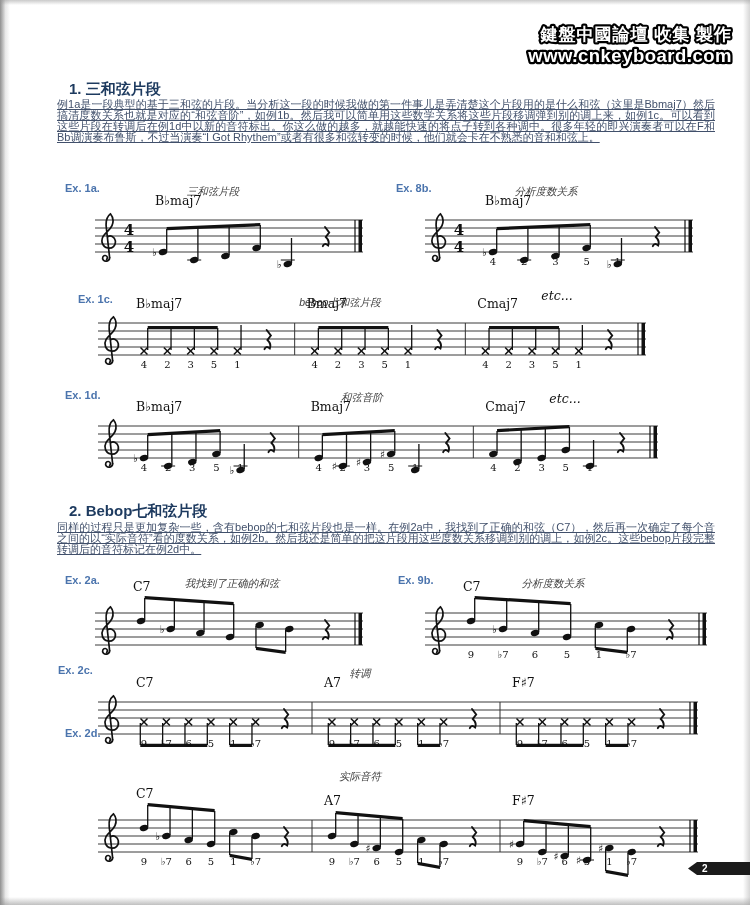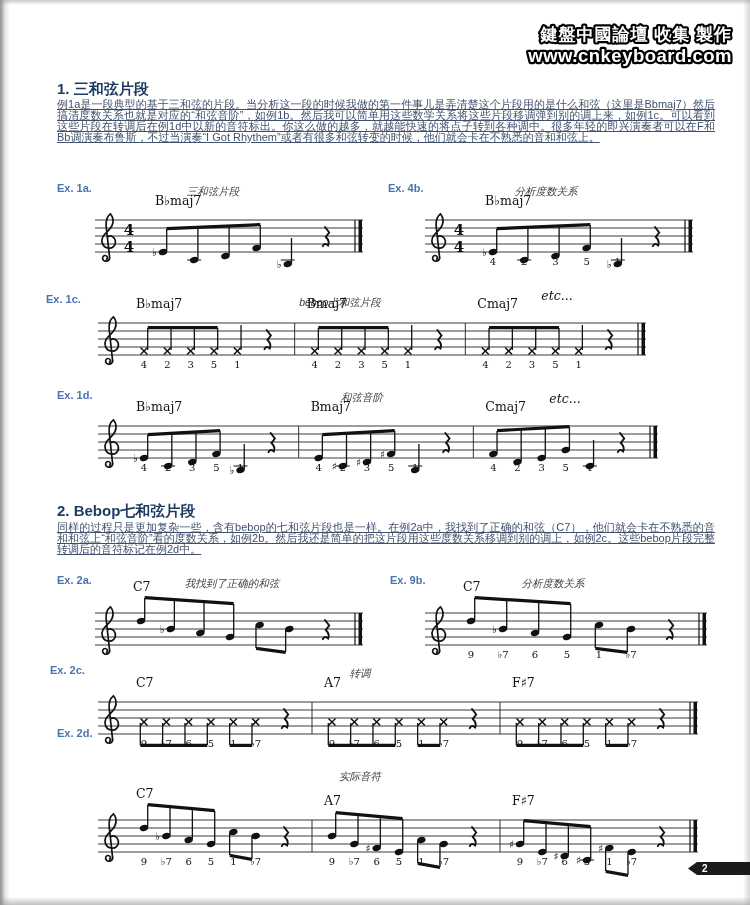--- a/index.html
+++ b/index.html
@@ -7,24 +7,24 @@
        font-family:"Liberation Sans",sans-serif;}
   .edge{position:absolute;pointer-events:none;}
   #edge-left{left:0;top:0;width:10px;height:905px;
     background:linear-gradient(to right,rgba(115,115,115,.8),rgba(180,180,180,.3) 55%,rgba(255,255,255,0));}
   #edge-top{left:0;top:0;width:750px;height:5px;
     background:linear-gradient(to bottom,rgba(150,150,150,.5),rgba(255,255,255,0));}
   #edge-bottom{left:0;bottom:0;width:750px;height:8px;
     background:linear-gradient(to top,rgba(140,140,140,.55),rgba(255,255,255,0));}
   #edge-right{right:0;top:0;width:7px;height:905px;
     background:linear-gradient(to left,rgba(165,165,165,.45),rgba(255,255,255,0));}
-  .sec-title{position:absolute;font-size:15px;font-weight:bold;color:#1d3a5f;}
+  .sec-title{position:absolute;font-size:15px;font-weight:bold;color:#1d3a5f;margin-left:12px;}
   .para{position:absolute;width:658px;font-size:11px;line-height:11px;color:#41506b;
         text-align:justify;text-decoration:underline;}
-  .ex-label{position:absolute;font-size:11px;font-weight:bold;color:#4b74ad;}
+  .ex-label{position:absolute;font-size:11px;font-weight:bold;color:#4b74ad;margin-left:8px;}
   .caption{position:absolute;transform:translateX(-50%);font-size:10.5px;color:#3e3e3e;white-space:nowrap;font-style:italic;}
   #page-badge{position:absolute;left:688px;top:862px;width:62px;height:13px;background:#1b1b1b;
     clip-path:polygon(0 50%,9px 0,100% 0,100% 100%,9px 100%);display:flex;align-items:center;}
   #page-badge span{color:#fff;font-size:10px;font-weight:bold;padding-left:14px;line-height:13px;}
   svg text{user-select:none;}
 </style>
 </head>
 <body>
 
 <div class="edge" id="edge-left"></div>
@@ -34,25 +34,25 @@
 
 <svg width="370" height="64" style="position:absolute;left:372px;top:10px;overflow:visible">
   <text x="360" y="30" text-anchor="end" font-size="17" font-weight="bold" font-family="Liberation Sans, sans-serif" fill="#fff" stroke="#000" stroke-width="4.4" stroke-linejoin="round" paint-order="stroke" letter-spacing="1">鍵盤中國論壇 收集 製作</text>
   <text x="360" y="52" text-anchor="end" font-size="18.5" font-weight="bold" font-family="Liberation Sans, sans-serif" fill="#fff" stroke="#000" stroke-width="4.6" stroke-linejoin="round" paint-order="stroke" letter-spacing=".5">www.cnkeyboard.com</text>
 </svg>
 
 <div class="sec-title" style="left:57px;top:80px">1. 三和弦片段</div>
 <div class="para" style="left:57px;top:99px">例1a是一段典型的基于三和弦的片段。当分析这一段的时候我做的第一件事儿是弄清楚这个片段用的是什么和弦（这里是Bbmaj7）然后搞清度数关系也就是对应的“和弦音阶”，如例1b。然后我可以简单用这些数学关系将这些片段移调弹到别的调上来，如例1c。可以看到这些片段在转调后在例1d中以新的音符标出。你这么做的越多，就越能快速的将点子转到各种调中。很多年轻的即兴演奏者可以在F和Bb调演奏布鲁斯，不过当演奏“I Got Rhythem”或者有很多和弦转变的时候，他们就会卡在不熟悉的音和和弦上。</div>
 
 <div class="sec-title" style="left:57px;top:502px">2. Bebop七和弦片段</div>
-<div class="para" style="left:57px;top:522px">同样的过程只是更加复杂一些，含有bebop的七和弦片段也是一样。在例2a中，我找到了正确的和弦（C7），他们就会卡在不熟悉的音和和弦上“和弦音阶”看的度数关系，如例2b。然后我还是简单的把这片段用这些度数关系移调到别的调上，如例2c。这些bebop片段完整转调后的音符标记在例2d中。</div>
+<div class="para" style="left:57px;top:522px">同样的过程只是更加复杂一些，含有bebop的七和弦片段也是一样。在例2a中，我找到了正确的和弦（C7），然后再一次确定了每个音之间的以“实际音符”看的度数关系，如例2b。然后我还是简单的把这片段用这些度数关系移调到别的调上，如例2c。这些bebop片段完整转调后的音符标记在例2d中。</div>
 
 <div class="ex-label" style="left:57px;top:182px">Ex. 1a.</div>
-<div class="ex-label" style="left:388px;top:182px">Ex. 4b.</div>
-<div class="ex-label" style="left:46px;top:293px">Ex. 1c.</div>
+<div class="ex-label" style="left:388px;top:182px">Ex. 8b.</div>
+<div class="ex-label" style="left:70px;top:293px">Ex. 1c.</div>
 <div class="ex-label" style="left:57px;top:389px">Ex. 1d.</div>
 <div class="ex-label" style="left:57px;top:574px">Ex. 2a.</div>
 <div class="ex-label" style="left:390px;top:574px">Ex. 9b.</div>
 <div class="ex-label" style="left:50px;top:664px">Ex. 2c.</div>
 <div class="ex-label" style="left:57px;top:727px">Ex. 2d.</div>
 
 <div class="caption" style="left:213px;top:185px">三和弦片段</div>
 <div class="caption" style="left:546px;top:185px">分析度数关系</div>
 <div class="caption" style="left:340px;top:296px">bebop七和弦片段</div>
 <div class="caption" style="left:362px;top:391px">和弦音阶</div>

